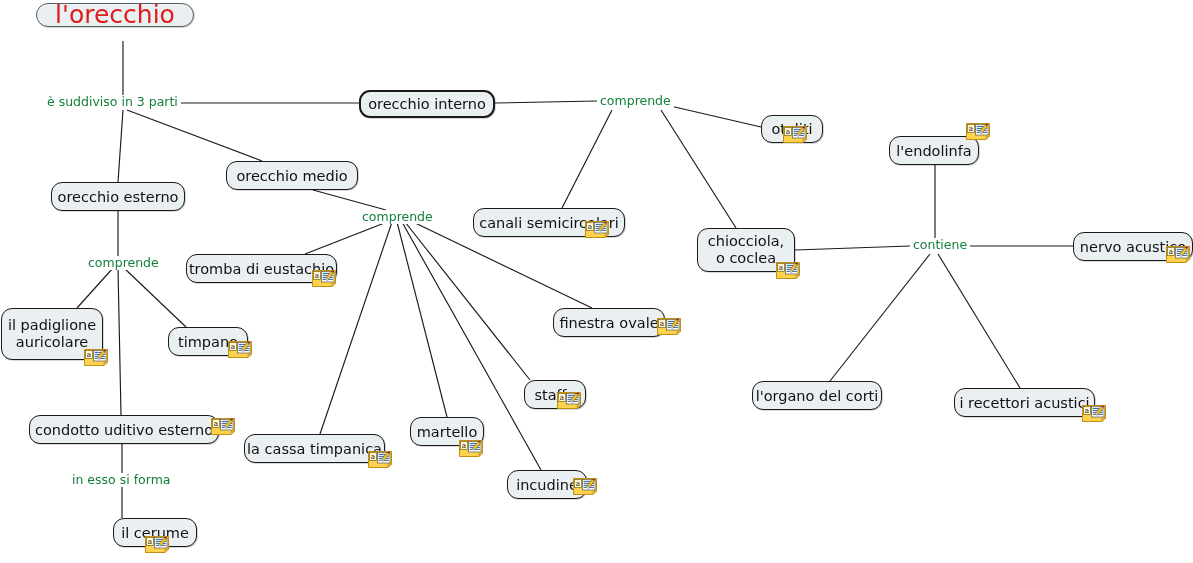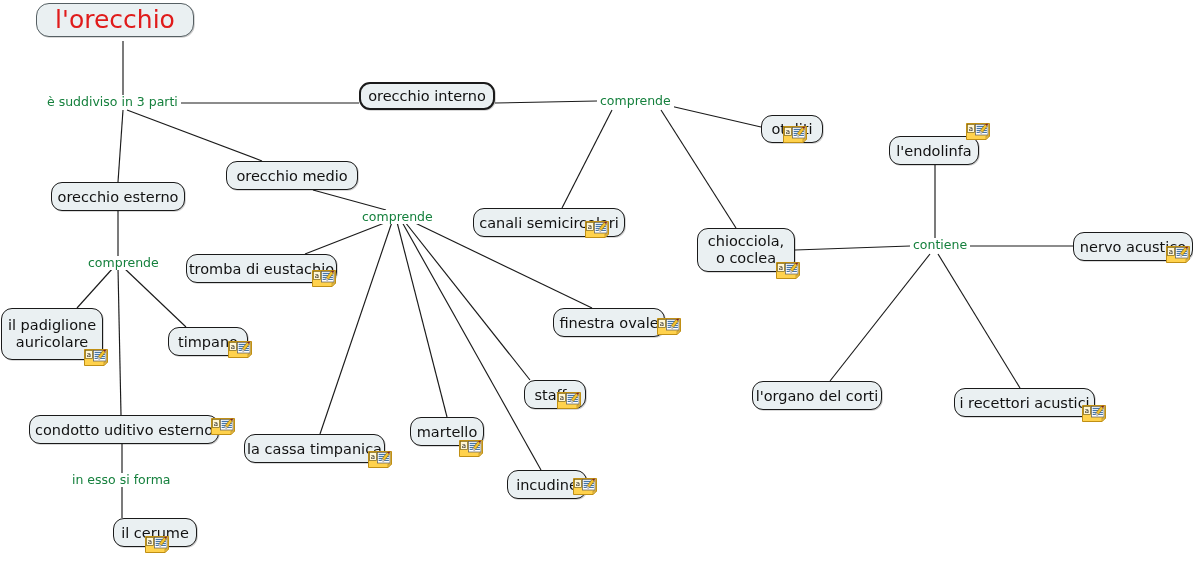--- a/index.html
+++ b/index.html
@@ -101,22 +101,22 @@
       <line x1="118" y1="268" x2="121" y2="415" stroke="#1a1a1a" stroke-width="1.15"></line>
       <line x1="122" y1="444" x2="122" y2="473" stroke="#1a1a1a" stroke-width="1.15"></line>
       <line x1="122" y1="487" x2="122" y2="518" stroke="#1a1a1a" stroke-width="1.15"></line>
       <line x1="795" y1="250" x2="910" y2="246" stroke="#1a1a1a" stroke-width="1.15"></line>
       <line x1="935" y1="238" x2="935" y2="165" stroke="#1a1a1a" stroke-width="1.15"></line>
       <line x1="957" y1="246" x2="1073" y2="246" stroke="#1a1a1a" stroke-width="1.15"></line>
       <line x1="930" y1="254" x2="830" y2="381" stroke="#1a1a1a" stroke-width="1.15"></line>
       <line x1="938" y1="254" x2="1020" y2="388" stroke="#1a1a1a" stroke-width="1.15"></line>
     </svg>
   <div id="nodes">
-      <div class="node root" style="left: 36px; top: 3px; width: 158px; height: 34px;">l'orecchio</div>
-      <div class="node strong" style="left: 359px; top: 82px; width: 136px; height: 28px;">orecchio interno</div>
+      <div class="node root" style="left: 36px; top: 3px; width: 158px; height: 24px;">l'orecchio</div>
+      <div class="node strong" style="left: 359px; top: 90px; width: 136px; height: 28px;">orecchio interno</div>
       <div class="node" style="left: 226px; top: 161px; width: 132px; height: 29px;">orecchio medio</div>
       <div class="node" style="left: 51px; top: 182px; width: 134px; height: 29px;">orecchio esterno</div>
       <div class="node" style="left: 761px; top: 115px; width: 62px; height: 28px;">otoliti</div>
       <div class="node" style="left: 889px; top: 136px; width: 90px; height: 29px;">l'endolinfa</div>
       <div class="node" style="left: 473px; top: 208px; width: 152px; height: 29px;">canali semicircolari</div>
       <div class="node two-line" style="left: 697px; top: 228px; width: 98px; height: 44px;">chiocciola,
 o coclea</div>
       <div class="node" style="left: 1073px; top: 232px; width: 120px; height: 29px;">nervo acustico</div>
       <div class="node" style="left: 186px; top: 254px; width: 151px; height: 29px;">tromba di eustachio</div>
       <div class="node two-line" style="left: 1px; top: 308px; width: 102px; height: 52px;">il padiglione

